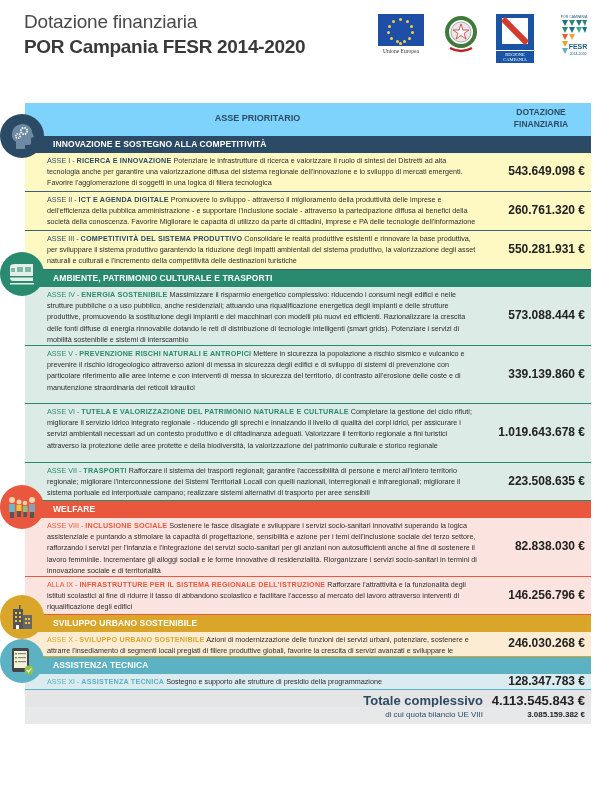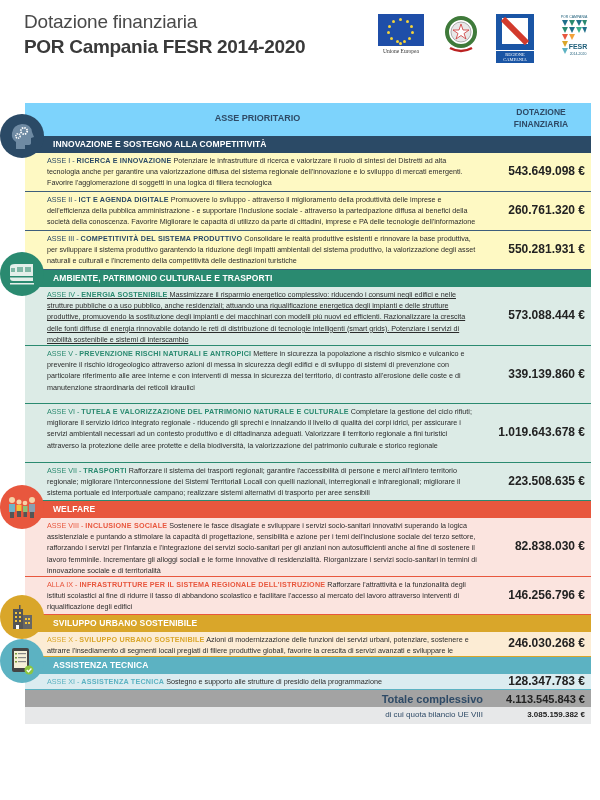--- a/index.html
+++ b/index.html
@@ -54,21 +54,21 @@
   .s5 .row { background: #dbecf0; border-color: #5cb2c2; }
   .s5 .row .asse, .s5 .row .name { color: #5cb2c2; }
 
   .icon-circle { position: absolute; width: 44px; height: 44px; border-radius: 50%; left: -25px; z-index: 3; display: flex; align-items: center; justify-content: center; }
   .s1 .icon-circle { background: #2b4a66; top: -22px; }
   .s2 .icon-circle { background: #2a8a70; top: -18px; }
   .s3 .icon-circle { background: #e8573e; top: -16px; }
   .s4 .icon-circle { background: #d9a62a; top: -20px; }
   .s5 .icon-circle { background: #5cb2c2; top: -18px; }
 
-  .total { height: 17px; background: #a3a3a3; position: relative; font-size: 11px; font-weight: bold; margin-right: 12px; }
+  .total { height: 17px; background: #e5e5e5; position: relative; font-size: 13px; font-weight: bold; margin-right: 12px; }
   .total .lbl { position: absolute; right: 108px; top: 3px; color: #2e4a66; }
   .total .val { position: absolute; right: 6px; top: 3px; color: #222; }
   .quota { height: 17px; background: #e7e8e9; position: relative; font-size: 8px; margin-right: 12px; }
   .quota .lbl { position: absolute; right: 108px; top: 3px; color: #2e4a66; }
   .quota .val { position: absolute; right: 6px; top: 3px; color: #222; font-weight: bold; }
 </style>
 </head>
 <body>
 
 <div class="header">
@@ -167,21 +167,21 @@
           <path d="M3,6 Q3,3 8,3 L26,3 L26,20 L6,20 Q3,20 3,17 Z" fill="#e4efea"></path>
           <rect x="10" y="6" width="6" height="5" fill="#7fb8a6"></rect>
           <rect x="18" y="6" width="6" height="5" fill="#7fb8a6"></rect>
           <path d="M4,7 L8,7 L8,11 L4,11 Z" fill="#7fb8a6"></path>
           <rect x="3" y="15" width="23" height="1.5" fill="#2a8a70"></rect>
           <rect x="3" y="22" width="24" height="1.5" fill="#e4efea"></rect>
         </svg>
       </div>
       <span>AMBIENTE, PATRIMONIO CULTURALE E TRASPORTI</span>
     </div>
-    <div class="row" style="height:59px;text-decoration:underline;">
+    <div class="row" style="height:59px;">
       <span class="asse">ASSE IV - </span><span class="name">ENERGIA SOSTENIBILE</span><span class="desc"> Massimizzare il risparmio energetico complessivo: riducendo i consumi negli edifici e nelle strutture pubbliche o a uso pubblico, anche residenziali; attuando una riqualificazione energetica degli impianti e delle strutture produttive, promuovendo la sostituzione degli impianti e dei macchinari con modelli più nuovi ed efficienti. Razionalizzare la crescita delle fonti diffuse di energia rinnovabile dotando le reti di distribuzione di tecnologie intelligenti (smart grids). Potenziare i servizi di mobilità sostenibile e sistemi di interscambio</span>
       <span class="amt">573.088.444 €</span>
     </div>
     <div class="row" style="height:58px;">
       <span class="asse">ASSE V - </span><span class="name">PREVENZIONE RISCHI NATURALI E ANTROPICI</span><span class="desc"> Mettere in sicurezza la popolazione a rischio sismico e vulcanico e prevenire il rischio idrogeologico attraverso azioni di messa in sicurezza degli edifici e di sviluppo di sistemi di prevenzione con particolare riferimento alle aree interne e con interventi di messa in sicurezza del territorio, di contrasto all'erosione delle coste e di manutenzione straordinaria dei reticoli idraulici</span>
       <span class="amt">339.139.860 €</span>
     </div>
     <div class="row" style="height:59px;">
       <span class="asse">ASSE VI - </span><span class="name">TUTELA E VALORIZZAZIONE DEL PATRIMONIO NATURALE E CULTURALE</span><span class="desc"> Completare la gestione del ciclo rifiuti; migliorare il servizio idrico integrato regionale - riducendo gli sprechi e innalzando il livello di qualità dei corpi idrici, per assicurare i servizi ambientali necessari ad un contesto produttivo e di cittadinanza adeguati. Valorizzare il territorio regionale a fini turistici attraverso la protezione delle aree protette e della biodiversità, la valorizzazione del patrimonio culturale e storico regionale</span>
       <span class="amt">1.019.643.678 €</span>

